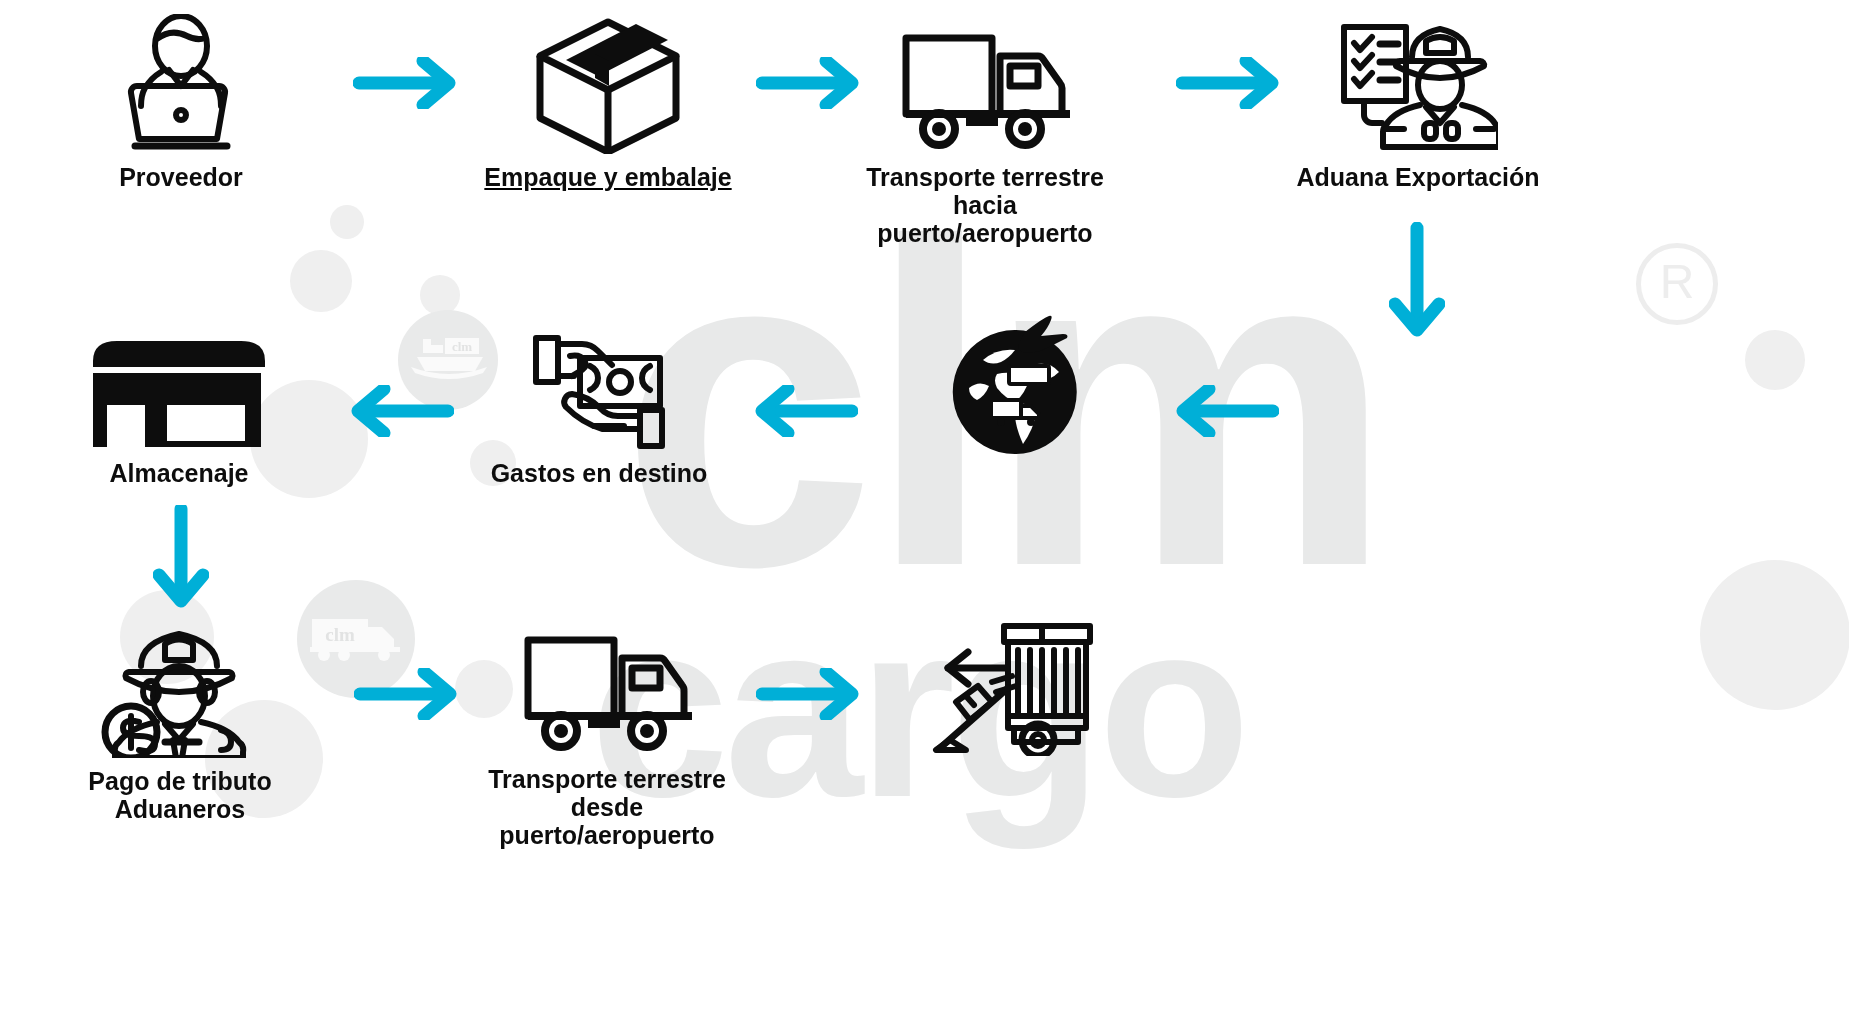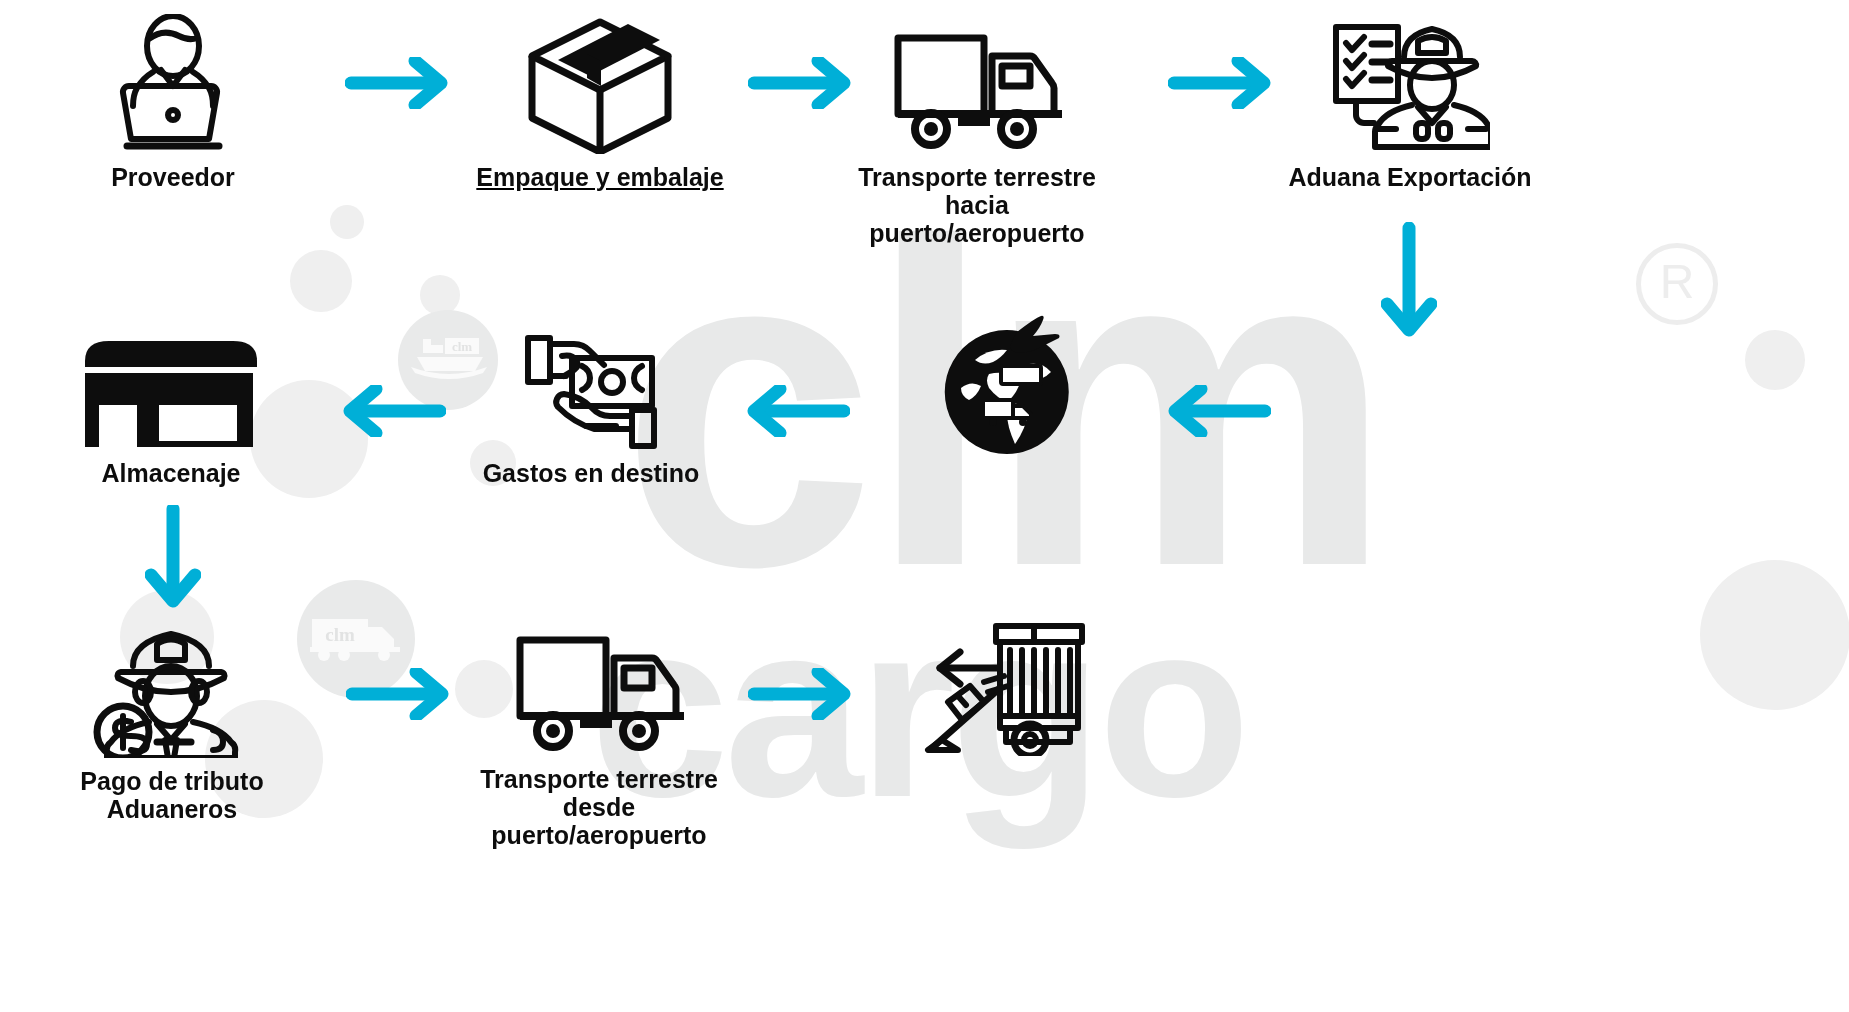--- a/index.html
+++ b/index.html
@@ -66,21 +66,21 @@
     position: absolute;
     background: #e9eaea;
     border-radius: 50%;
     display: flex;
     align-items: center;
     justify-content: center;
   }
   .wm-badge svg { display: block; }
 
   
-  #content { position: absolute; inset: 0; z-index: 2; }
+  #content { position: absolute; inset: 0; z-index: 2; margin-left: 8px; }
 
   .node {
     position: absolute;
     display: flex;
     flex-direction: column;
     align-items: center;
     text-align: center;
   }
   .node-icon {
     display: flex;

